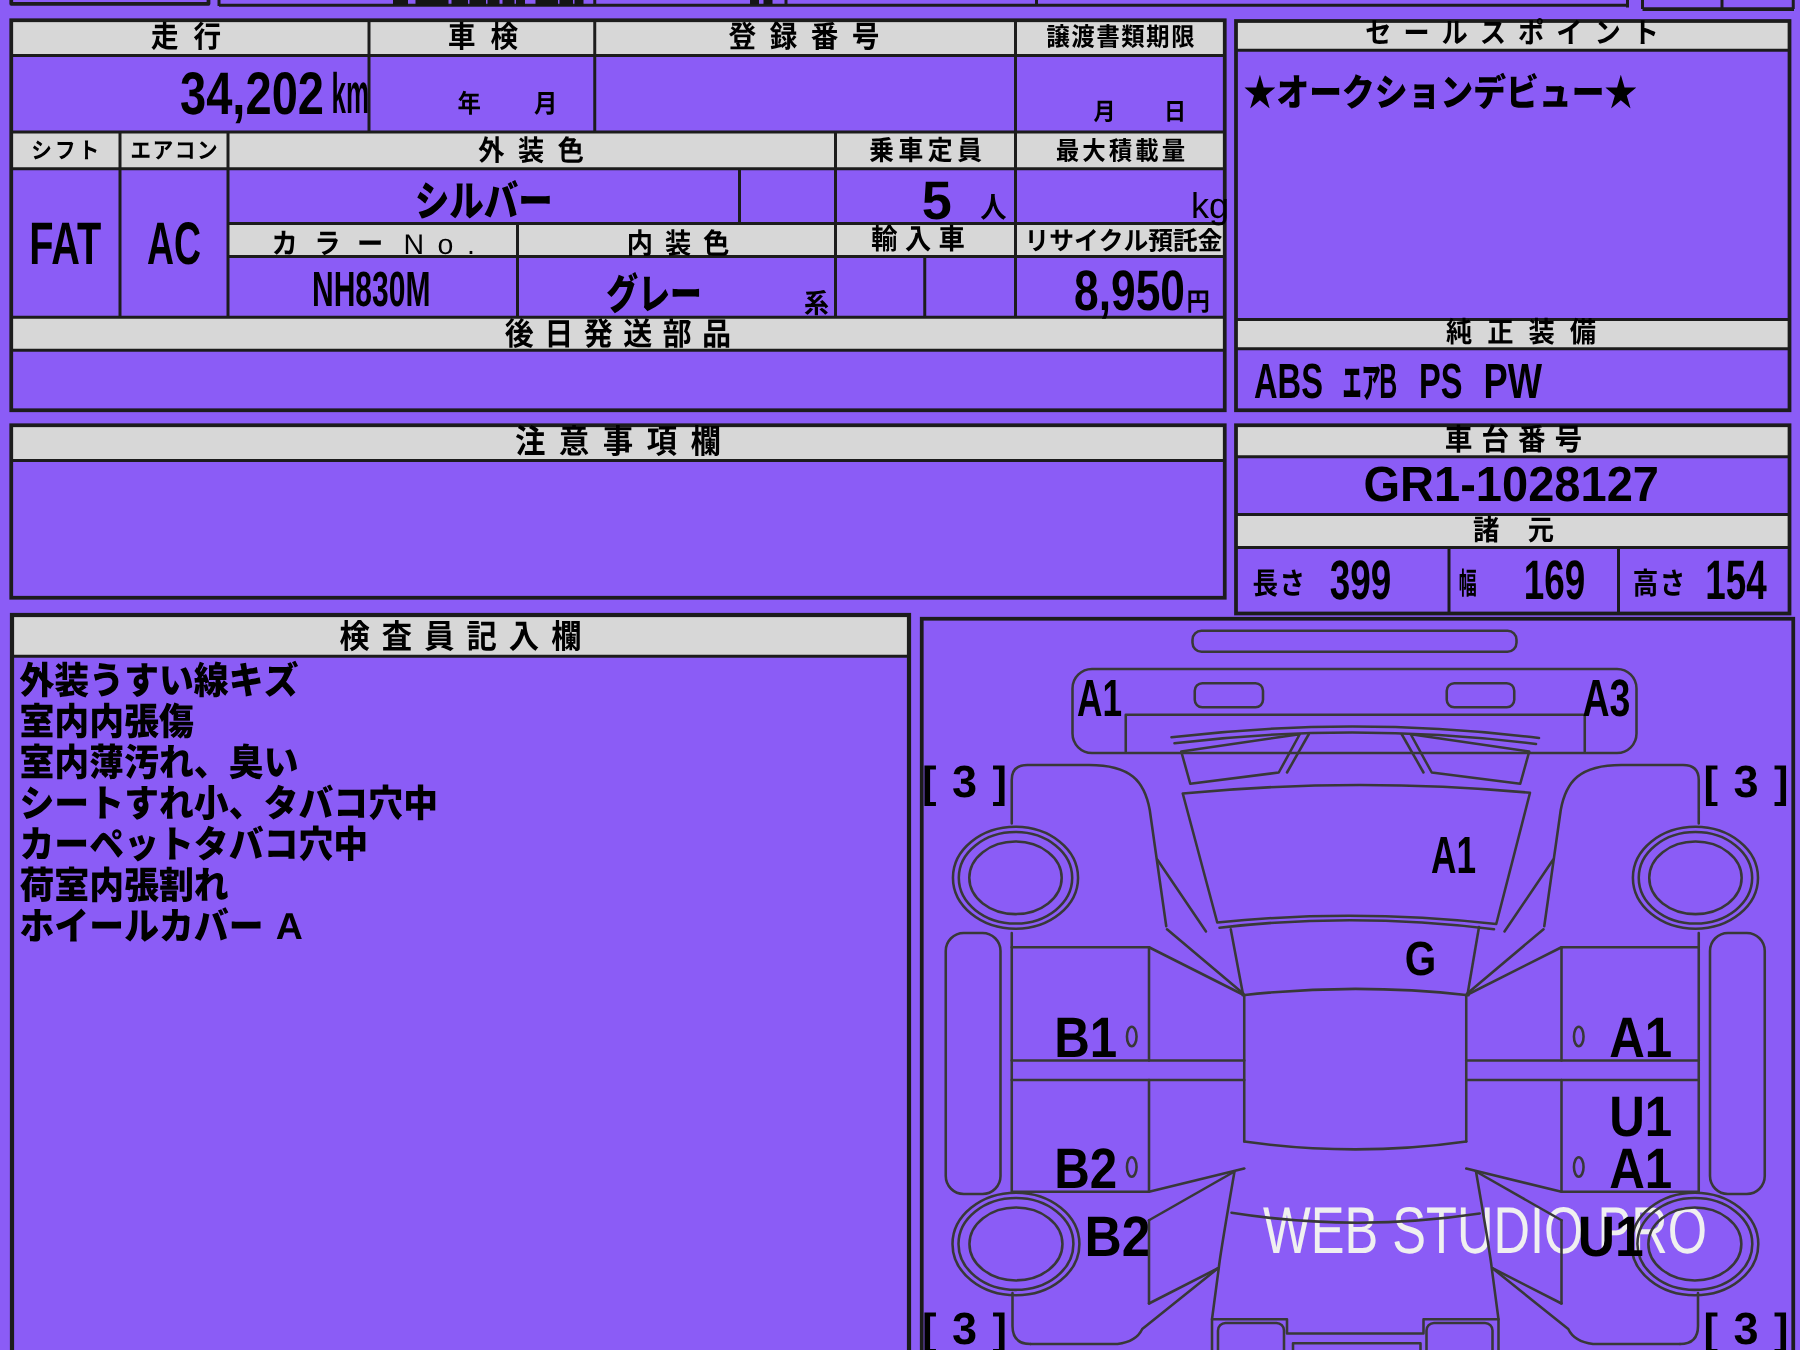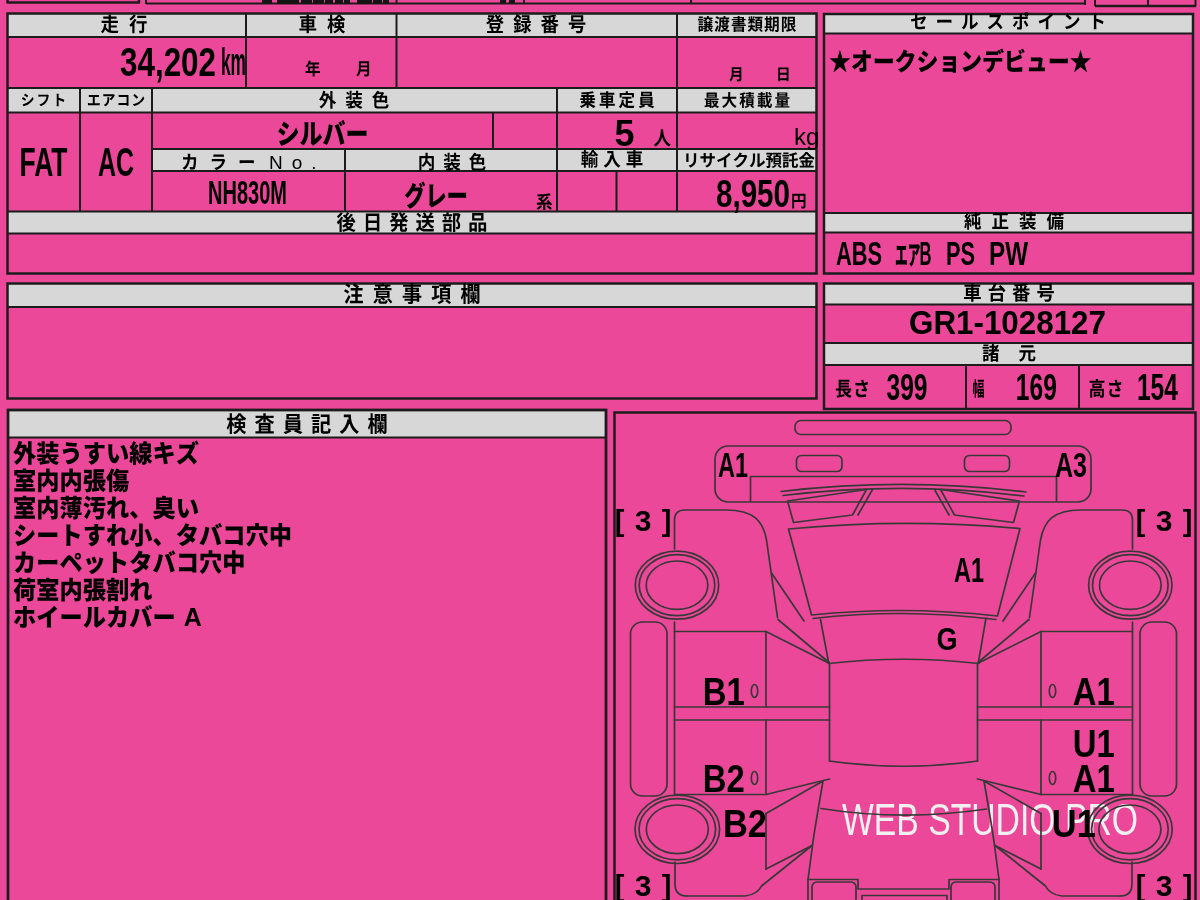--- a/index.html
+++ b/index.html
@@ -1,14 +1,14 @@
 <!DOCTYPE html>
 <html><head><meta charset="utf-8"><style>
 html,body{margin:0;padding:0;background:#fff;}
-#page{position:relative;width:1200px;height:900px;overflow:hidden;background:#ec4899;font-family:"Liberation Sans",sans-serif;}
+#page{position:relative;width:1200px;height:900px;overflow:hidden;background:#8b5cf6;font-family:"Liberation Sans",sans-serif;}
 </style></head><body>
 <div id="page">
 <svg width="1200" height="900" viewBox="0 0 1200 900">
 <defs>
         <path id="g8d70_700" d="M500 306H879V199H500ZM278 268Q307 195 351 150Q396 104 453 80Q511 55 578 46Q645 38 719 38Q733 38 757 38Q782 38 811 38Q841 38 872 38Q903 38 929 38Q956 39 973 39Q964 26 956 5Q948 -16 941 -38Q934 -59 931 -77H885H712Q620 -77 540 -64Q460 -52 393 -19Q326 14 273 75Q221 135 183 232ZM144 747H867V637H144ZM55 539H946V428H55ZM435 849H558V477H435ZM435 466H558V-7L435 37ZM195 386 319 372Q305 288 280 201Q255 114 214 37Q173 -39 111 -90Q101 -78 85 -64Q68 -49 51 -35Q35 -21 21 -13Q78 32 113 98Q149 164 168 240Q188 316 195 386Z"></path>
         <path id="g884c_700" d="M447 793H935V678H447ZM700 481H823V49Q823 2 811 -26Q800 -53 767 -67Q734 -80 686 -83Q638 -87 571 -87Q567 -61 557 -26Q546 10 534 35Q563 34 592 33Q621 32 644 33Q667 33 676 33Q690 33 695 37Q700 42 700 52ZM404 515H961V401H404ZM179 397 284 503 299 497V-91H179ZM292 632 406 588Q367 522 316 455Q264 389 208 330Q151 271 97 227Q89 240 74 260Q59 279 44 299Q28 319 15 331Q67 367 118 415Q169 464 214 520Q259 575 292 632ZM254 850 370 802Q333 755 287 706Q241 658 191 614Q141 570 93 537Q86 551 74 569Q62 588 49 606Q37 624 26 636Q68 662 111 699Q154 736 192 776Q230 815 254 850Z"></path>
         <path id="g8eca_700" d="M70 767H929V659H70ZM45 153H959V44H45ZM434 849H558V-91H434ZM261 364V303H733V364ZM261 514V454H733V514ZM145 611H854V206H145Z"></path>
         <path id="g691c_700" d="M45 643H371V532H45ZM168 850H279V-89H168ZM168 566 236 544Q225 484 209 420Q193 356 173 295Q152 233 128 180Q104 127 77 88Q69 112 52 143Q36 174 22 195Q47 228 69 272Q91 316 110 366Q130 416 144 468Q159 519 168 566ZM274 491Q282 481 299 457Q316 432 335 404Q354 376 370 351Q386 327 392 317L330 224Q322 246 309 275Q296 305 280 336Q265 368 251 395Q236 423 227 440ZM482 619H847V521H482ZM661 745Q634 705 593 664Q551 622 502 586Q452 549 400 523Q391 546 374 575Q357 604 343 623Q397 647 447 684Q496 720 537 763Q577 806 603 848H712Q747 800 792 757Q836 715 887 681Q937 648 989 628Q973 607 956 578Q939 548 927 523Q879 547 828 584Q778 620 734 662Q691 704 661 745ZM508 365V271H821V365ZM404 457H929V179H404ZM607 557H715V301Q715 246 703 190Q692 133 659 80Q626 27 564 -18Q502 -63 403 -95Q398 -82 386 -65Q375 -48 362 -31Q349 -15 339 -6Q430 23 484 58Q538 93 564 134Q590 174 599 217Q607 260 607 305ZM723 239Q755 164 793 119Q831 74 878 49Q926 23 983 6Q962 -12 942 -40Q923 -67 913 -94Q849 -69 795 -33Q742 3 699 63Q656 122 622 217Z"></path>
         <path id="g767b_700" d="M316 582H686V482H316ZM70 29H934V-70H70ZM128 813H408V716H128ZM370 813H391L411 818L490 778Q462 705 420 642Q378 578 325 525Q272 472 212 431Q152 389 89 358Q78 377 56 404Q35 430 17 445Q73 469 127 505Q182 541 229 587Q277 633 313 685Q350 737 370 792ZM599 846Q633 765 690 692Q746 619 820 562Q895 505 981 472Q968 460 953 443Q937 425 924 407Q910 388 901 372Q809 414 733 480Q656 546 597 631Q538 716 496 814ZM80 633 145 699Q167 686 191 670Q215 654 237 637Q258 620 271 605L203 532Q184 554 149 583Q113 612 80 633ZM752 840 843 776Q801 741 756 707Q710 673 672 649L601 705Q625 722 653 746Q681 769 707 794Q734 819 752 840ZM865 724 953 662Q911 625 863 588Q814 551 774 527L702 583Q729 601 758 625Q788 649 817 675Q845 701 865 724ZM326 330V241H668V330ZM209 425H792V146H209ZM267 133 377 161Q396 134 411 100Q427 66 434 40L318 7Q313 33 299 69Q284 105 267 133ZM623 163 740 138Q721 101 704 68Q687 35 671 11L566 35Q577 53 588 76Q598 98 608 121Q617 144 623 163Z"></path>
         <path id="g9332_700" d="M877 400 970 342Q940 308 908 274Q876 241 849 216L774 267Q791 284 810 307Q829 330 847 355Q865 379 877 400ZM432 335 510 385Q540 358 570 323Q600 287 614 259L530 203Q518 231 489 268Q461 306 432 335ZM475 816H888V464H777V718H475ZM497 664H839V573H497ZM427 521H962V420H427ZM633 469H744V24Q744 -14 736 -36Q729 -59 706 -71Q683 -84 652 -87Q621 -90 580 -90Q578 -67 570 -38Q561 -9 552 14Q573 13 592 13Q612 13 619 13Q628 13 630 16Q633 19 633 26ZM398 75Q436 96 489 130Q542 163 597 199L634 108Q589 75 543 41Q496 7 453 -22ZM741 398Q753 354 773 306Q794 258 823 211Q853 164 894 126Q934 87 986 61Q974 50 959 32Q945 15 931 -4Q917 -22 909 -38Q860 -6 821 39Q783 84 754 137Q725 189 706 240Q686 291 674 335ZM100 600H396V500H100ZM52 427H418V326H52ZM62 269 139 289Q151 247 161 199Q171 150 174 115L93 93Q92 130 83 179Q74 227 62 269ZM41 41Q89 48 150 58Q211 69 278 81Q346 93 414 105L422 5Q329 -14 235 -34Q140 -53 64 -68ZM339 296 425 276Q413 233 400 189Q388 145 377 114L304 133Q311 156 317 185Q324 214 330 243Q336 273 339 296ZM189 560H293V22L189 3ZM184 850H247V827H281V796Q252 740 204 667Q156 595 82 528Q75 540 62 555Q49 570 36 584Q22 598 10 606Q53 642 86 683Q119 725 144 768Q169 811 184 850ZM200 850H283Q312 825 344 794Q376 763 405 733Q433 702 451 676L374 584Q359 610 333 644Q307 677 277 710Q248 742 220 765H200Z"></path>

